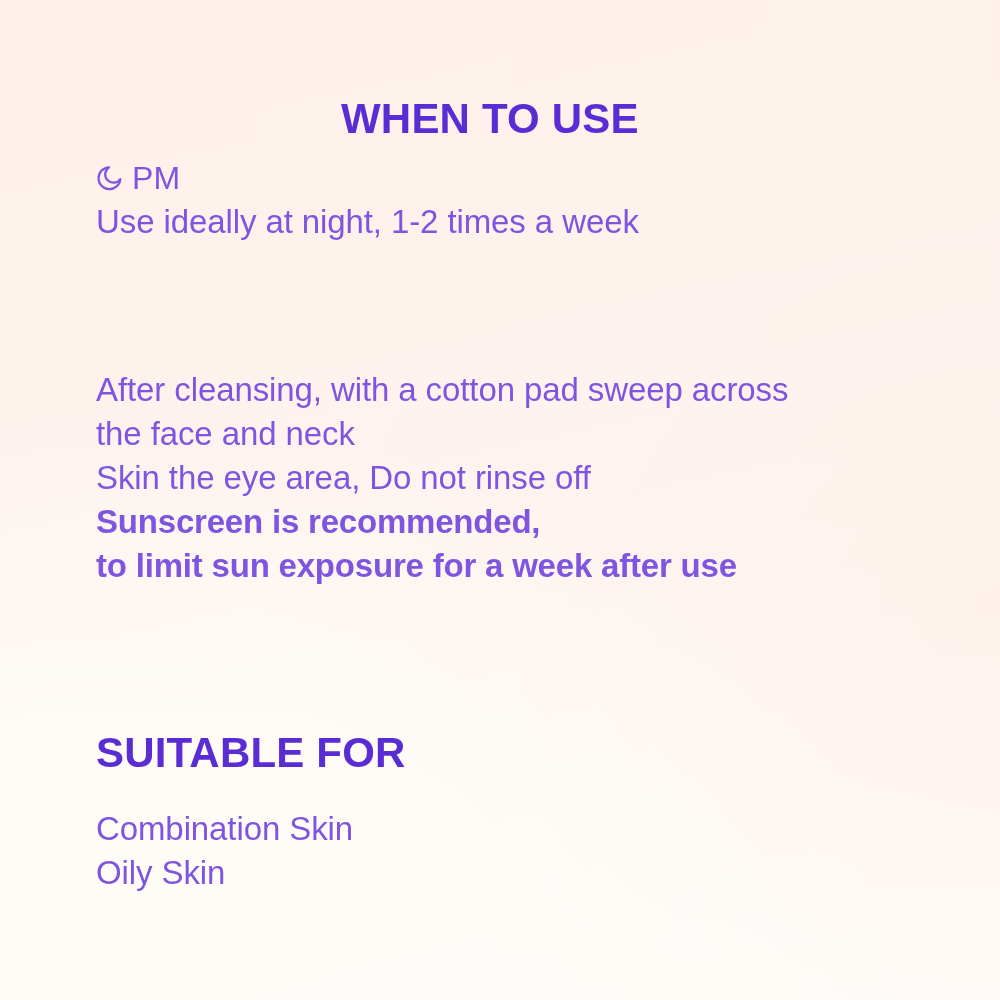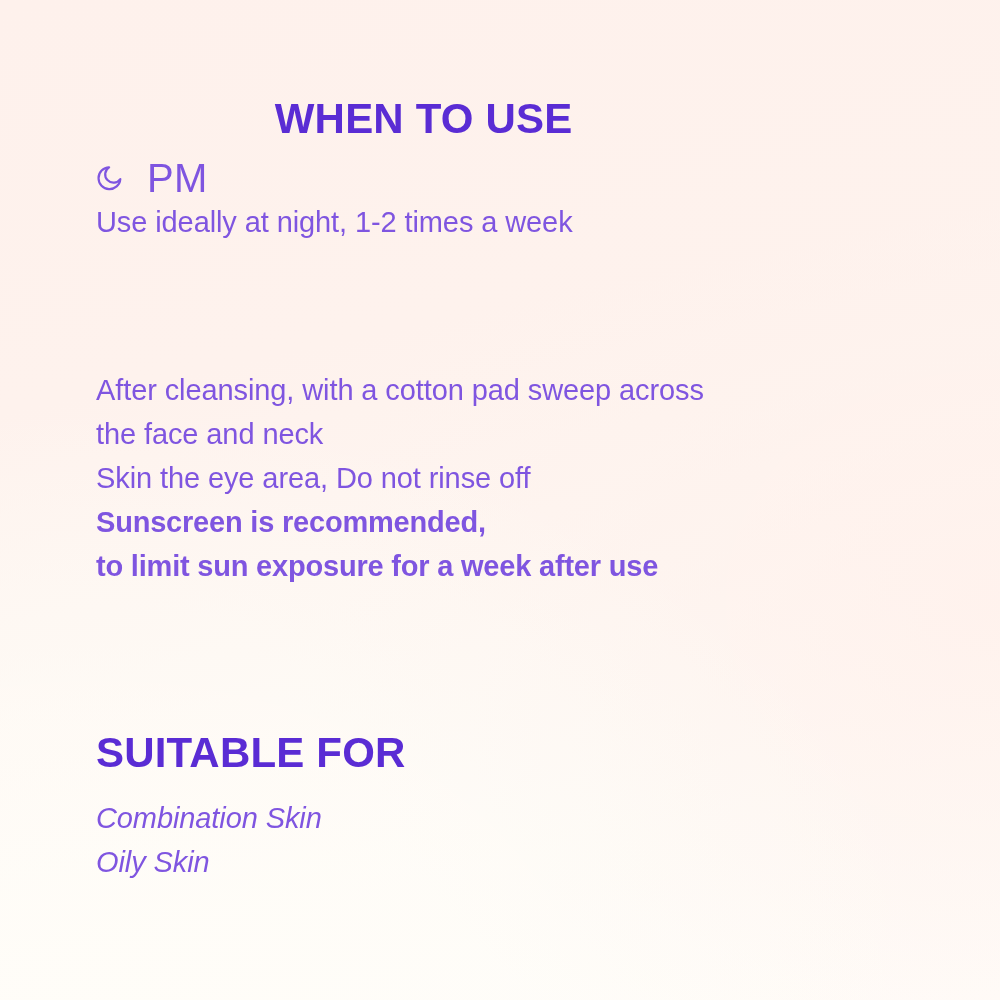--- a/index.html
+++ b/index.html
@@ -65,45 +65,44 @@
     gap: 9px;
     height: 34px;
   }
   .moon-icon {
     display: block;
     width: 27px;
     height: 27px;
     flex: 0 0 auto;
   }
   .pm-label {
-    font-size: 40px;
+    font-size: 32px;
     font-weight: 400;
     line-height: 1;
     color: #7f55e0;
     letter-spacing: 0.2px;
-    margin-left: 15px;
   }
 
   .body-line {
-    font-size: 29px;
+    font-size: 33px;
     font-weight: 400;
     line-height: 44px;
     color: #7f55e0;
     letter-spacing: -0.1px;
     white-space: nowrap;
   }
   .body-line.bold {
     font-weight: 700;
     letter-spacing: -0.2px;
   }
 
   .when-note { margin-top: 5px; }
 
   .how-body     { margin-top: 18px; }
-  .suitable-body{ margin-top: 20px; font-style: italic; }
+  .suitable-body{ margin-top: 31px; }
 </style>
 </head>
 <body>
 
 <div class="card">
   <div class="content">
 
     <section class="section section-when">
       <h2 class="section-title">WHEN TO USE</h2>
 

